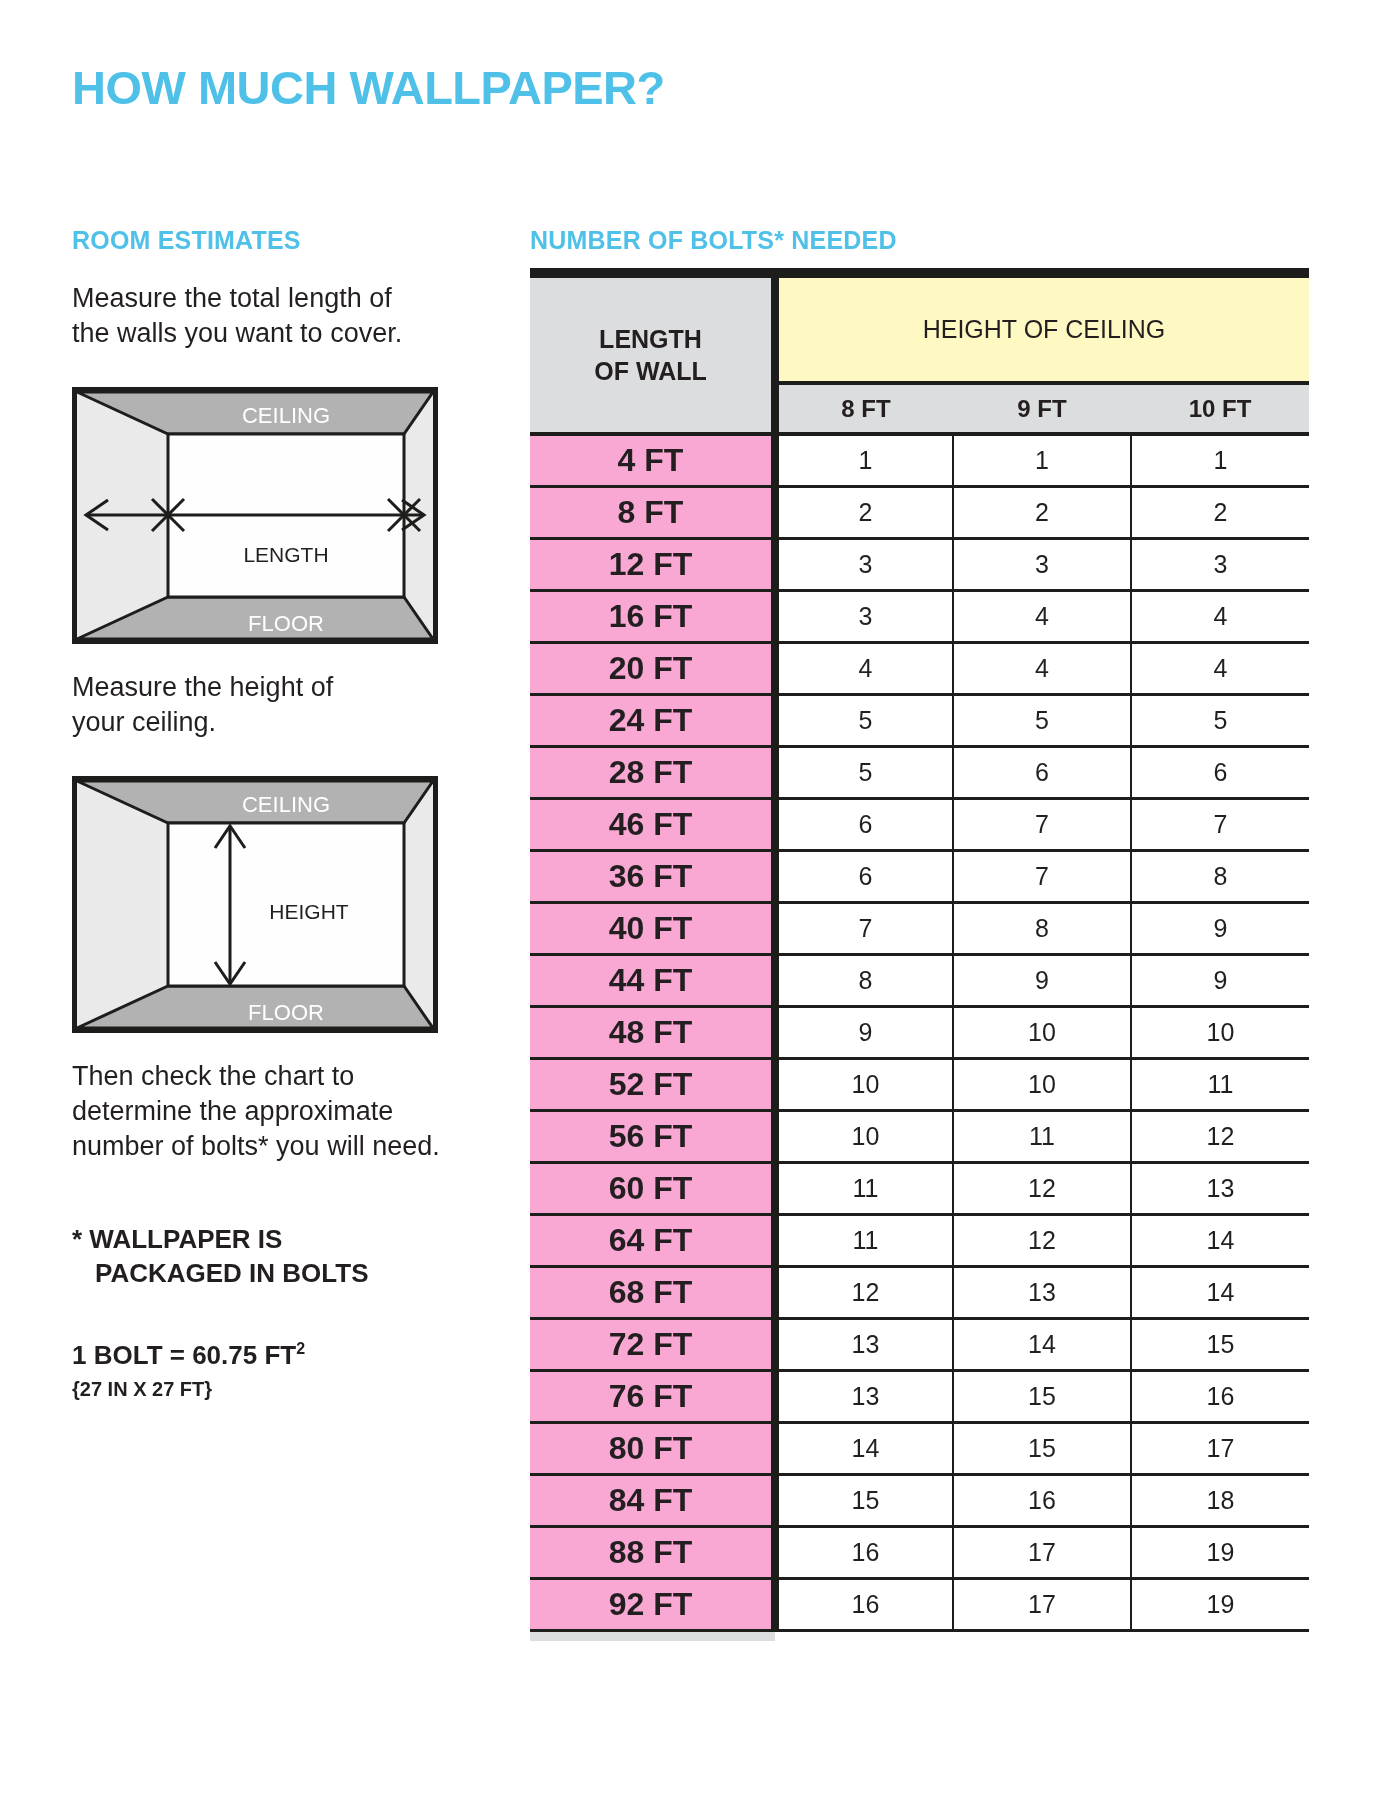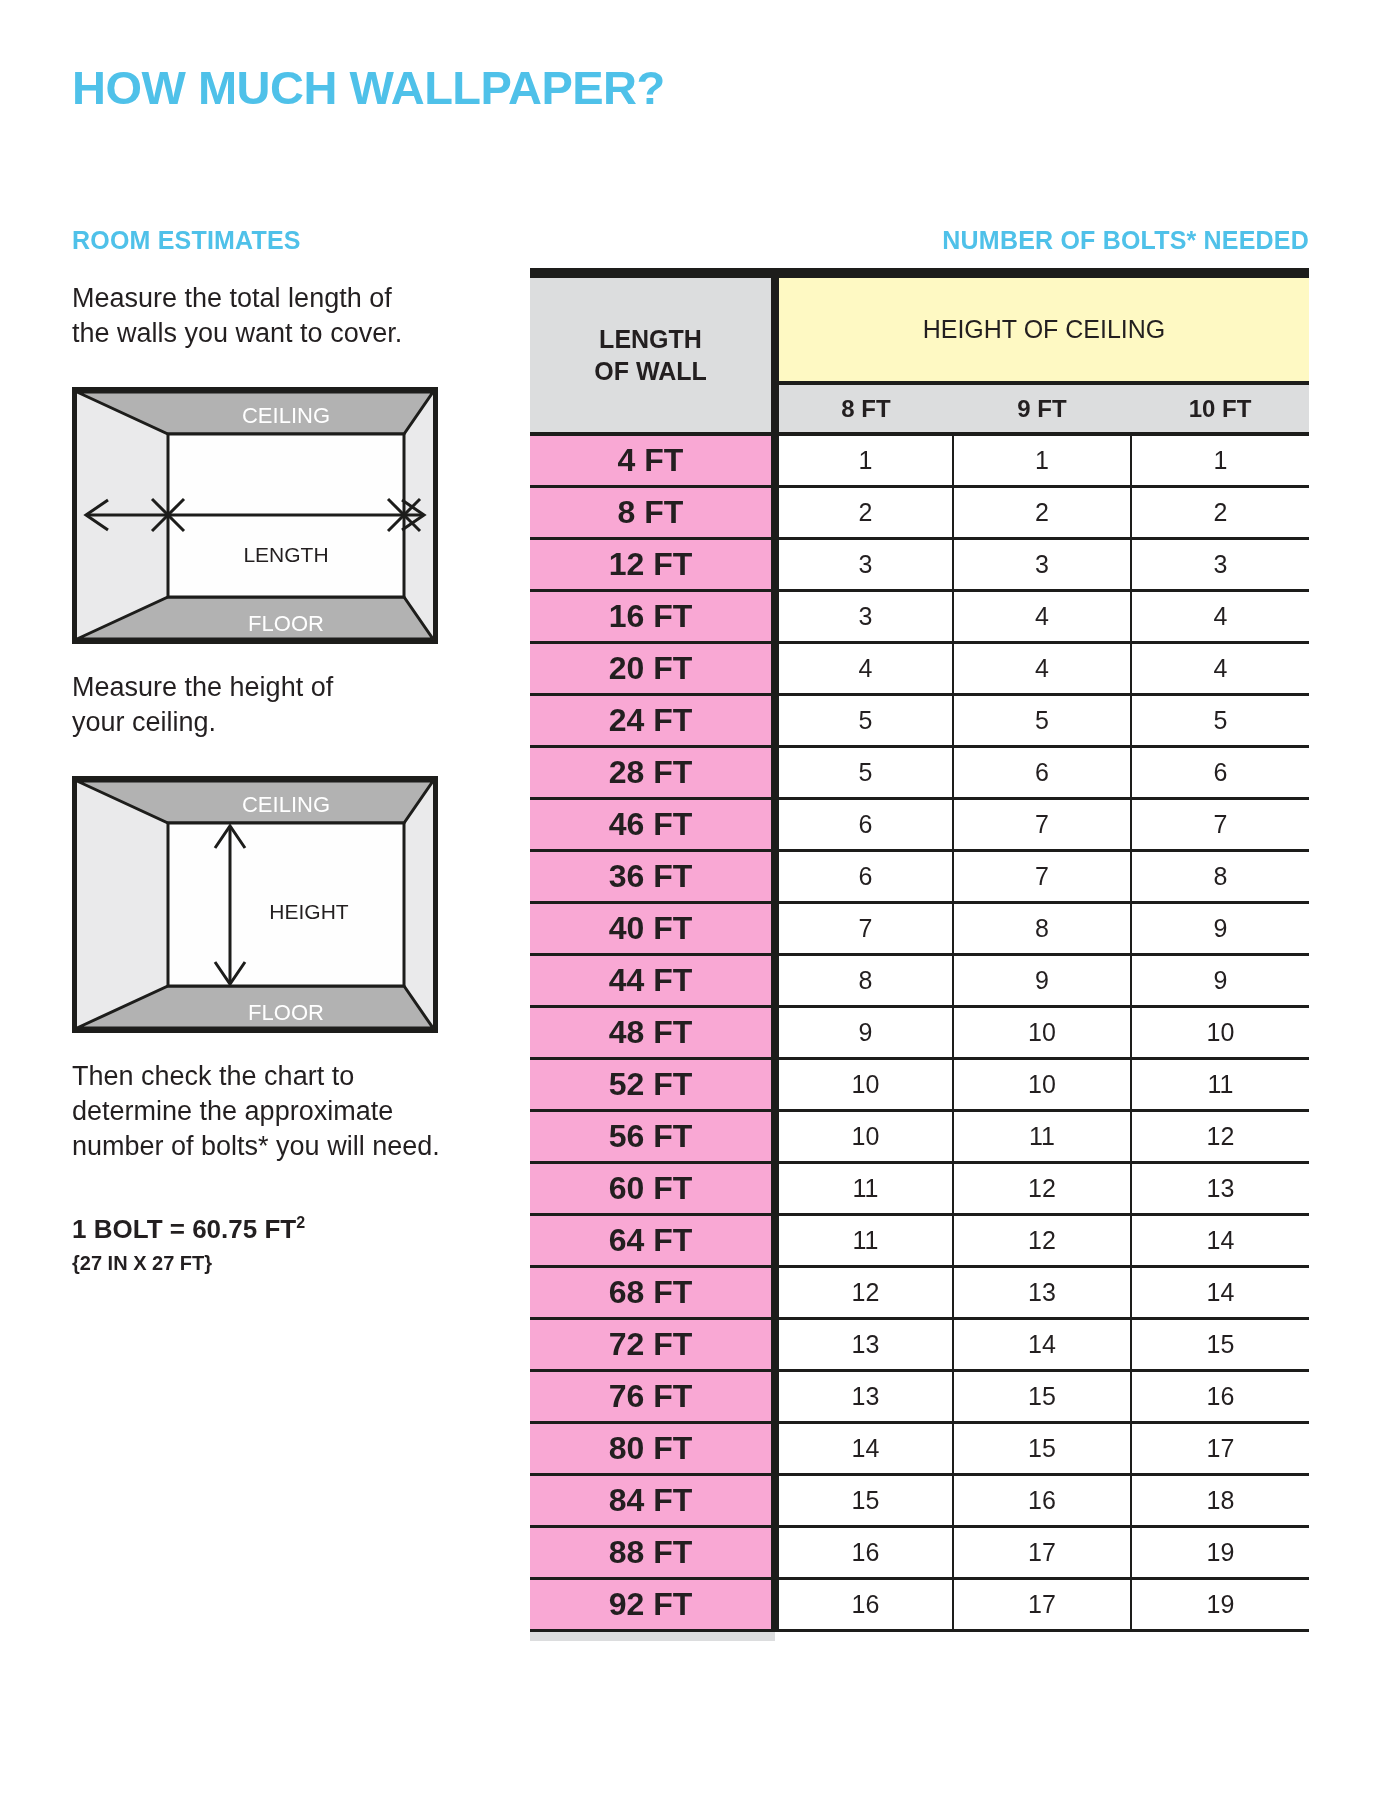--- a/index.html
+++ b/index.html
@@ -18,21 +18,21 @@
   .section-heading { font-size:25px; font-weight:bold; color:#4FC1E9; letter-spacing:0.2px; }
   .body-text { margin-top:26px; font-size:27px; line-height:35px; white-space:pre-line; }
   .diagram { margin-top:36px; display:block; }
   .footnote { margin-top:58px; font-size:26px; font-weight:bold; line-height:34px; }
   .footnote .indent { padding-left:23px; display:block; }
   .bolt-eq { margin-top:42px; font-size:26px; font-weight:bold; line-height:34px; }
   .bolt-eq sup { font-size:16px; vertical-align:super; }
   .bolt-dim { font-size:20px; font-weight:bold; line-height:34px; }
   
   .table-heading {
-    position:absolute; left:530px; top:226px; width:779px; text-align:right;
+    position:absolute; left:530px; top:226px; width:779px; text-align:left;
     font-size:25px; font-weight:bold; color:#4FC1E9; letter-spacing:0.2px;
   }
   .tbl-wrap { position:absolute; left:530px; top:268px; width:779px; }
   table.bolts {
     border-collapse:collapse; table-layout:fixed; width:779px;
     border-top:10px solid #1D1D1B;
   }
   table.bolts th, table.bolts td {
     font-family:"Liberation Sans","DejaVu Sans",sans-serif;
     text-align:center; vertical-align:middle; color:#231F20;
@@ -111,20 +111,24 @@
         <polyline points="143,72 158,50 173,72"></polyline>
         <polyline points="143,186 158,208 173,186"></polyline>
       </g>
       <text x="237" y="143" text-anchor="middle" class="svg-label-dark">HEIGHT</text>
     </svg>
 
     <p class="body-text">Then check the chart to
 determine the approximate
 number of bolts* you will need.</p>
 
+    <div class="footnote">
+      <span>* WALLPAPER IS</span>
+      <span class="indent">PACKAGED IN BOLTS</span>
+    </div>
 
     <div class="bolt-eq">
       <span>1 BOLT = 60.75 FT</span><sup>2</sup>
     </div>
     <div class="bolt-dim">{27 IN X 27 FT}</div>
   </div>
 
   <h2 class="table-heading">NUMBER OF BOLTS* NEEDED</h2>
 
   <div class="tbl-wrap">

